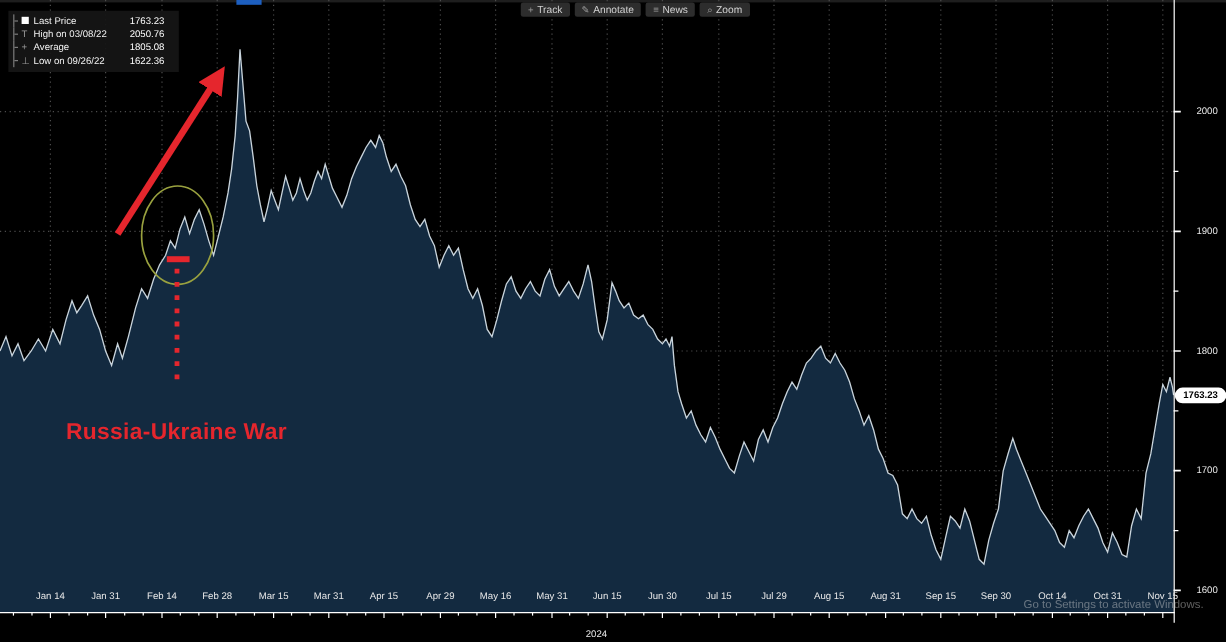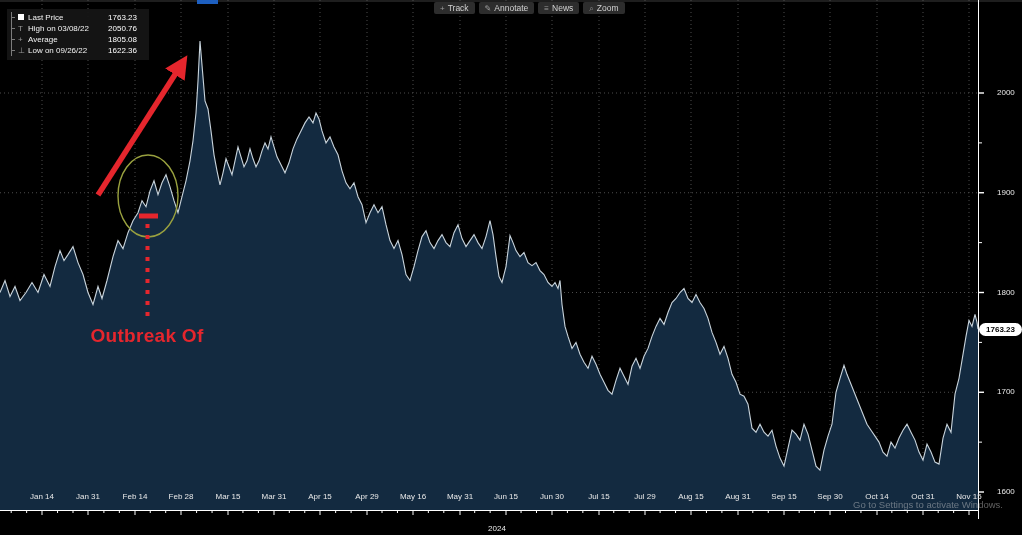--- a/index.html
+++ b/index.html
@@ -211,21 +211,21 @@
     <div class="chip">
       <span class="ic">≡</span>
       <span>News</span>
     </div>
     <div class="chip">
       <span class="ic">⌕</span>
       <span>Zoom</span>
     </div>
   </div>
 
-  <div class="ann" id="ann1">Outbreak Of</div>
+  <div class="ann" id="ann2">Russia-Ukraine War</div>
 
   <div id="ylabels">
       <div class="ylab" style="top: 88px;">2000</div>
       <div class="ylab" style="top: 187.75px;">1900</div>
       <div class="ylab" style="top: 287.5px;">1800</div>
       <div class="ylab" style="top: 387.25px;">1700</div>
       <div class="ylab" style="top: 487px;">1600</div>
     </div>
   <div id="xlabels">
       <div class="xlab" style="left: 20px;">Jan 14</div>

